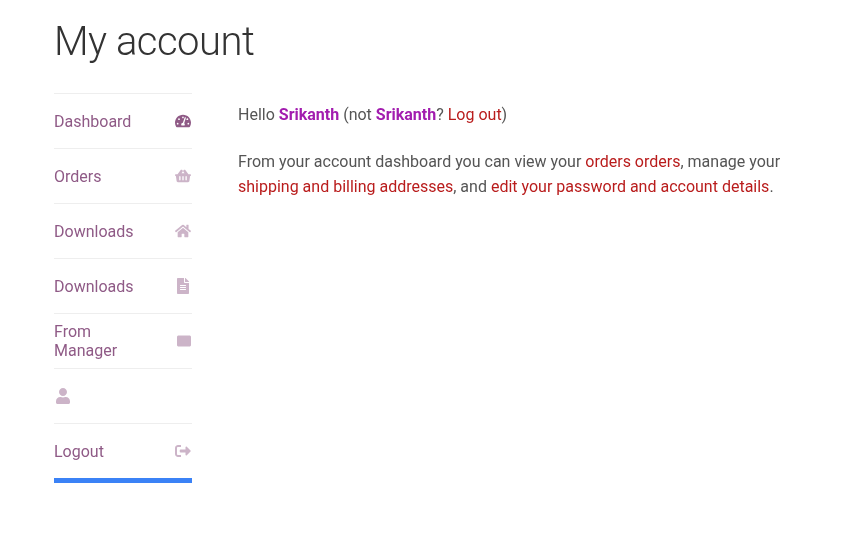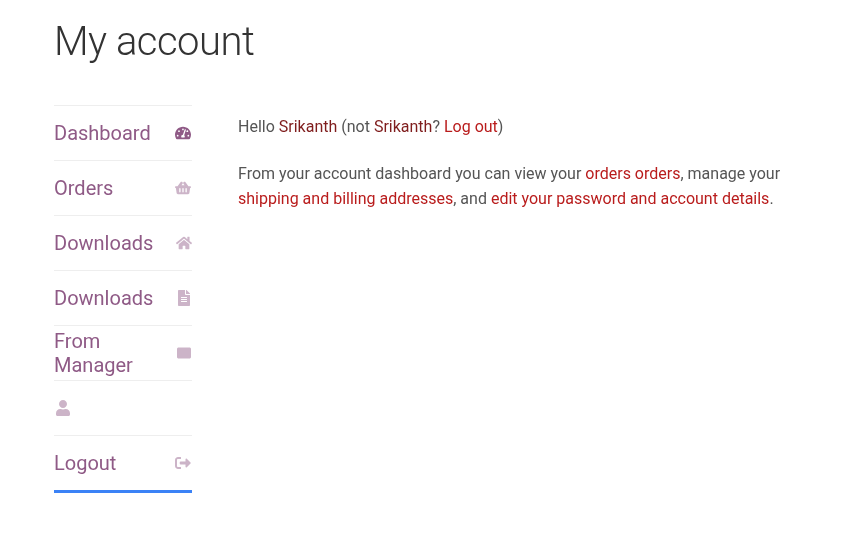--- a/index.html
+++ b/index.html
@@ -8,65 +8,65 @@
     background: #fff;
     color: #333;
     width: 863px;
     height: 535px;
     padding: 18px 24px 0 54px;
   }
   h1.page-title {
     font-weight: 300;
     font-size: 40px;
     color: #333;
-    margin-bottom: 40px;
+    margin-bottom: 28px;
     letter-spacing: -0.5px;
   }
   .layout {
     display: flex;
     gap: 46px;
   }
   .sidebar {
     width: 138px;
     flex: none;
   }
   .sidebar ul { list-style: none; }
   .sidebar li {
     border-top: 1px solid #eee;
   }
-  .sidebar li:last-child { border-bottom: 3px solid #3b82f6; }
+  .sidebar li:last-child { border-bottom: 5px solid #3b82f6; }
   .sidebar a {
     display: flex;
     align-items: center;
     justify-content: space-between;
     height: 54px;
     color: #8f5a86;
     text-decoration: none;
-    font-size: 20px;
+    font-size: 16px;
     gap: 23px;
   }
   .sidebar a .icon {
     width: 18px;
     height: 18px;
     display: inline-flex;
     align-items: center;
     justify-content: center;
     opacity: 0.45;
   }
   .sidebar a .icon svg { width: 16px; height: 16px; fill: #8f5a86; }
   .sidebar li.active a .icon { opacity: 1; }
   .content {
     flex: 1;
     font-size: 16px;
     color: #555;
     line-height: 1.55;
     padding-top: 10px;
   }
   .content p { margin-bottom: 22px; }
-  .content strong { color: #7f1d1d; font-weight: 400; }
+  .content strong { color: #a21caf; font-weight: 700; }
   .content a {
     color: #b91c1c;
     text-decoration: none;
   }
 </style>
 </head>
 <body>
 
 <h1 class="page-title">My account</h1>
 

